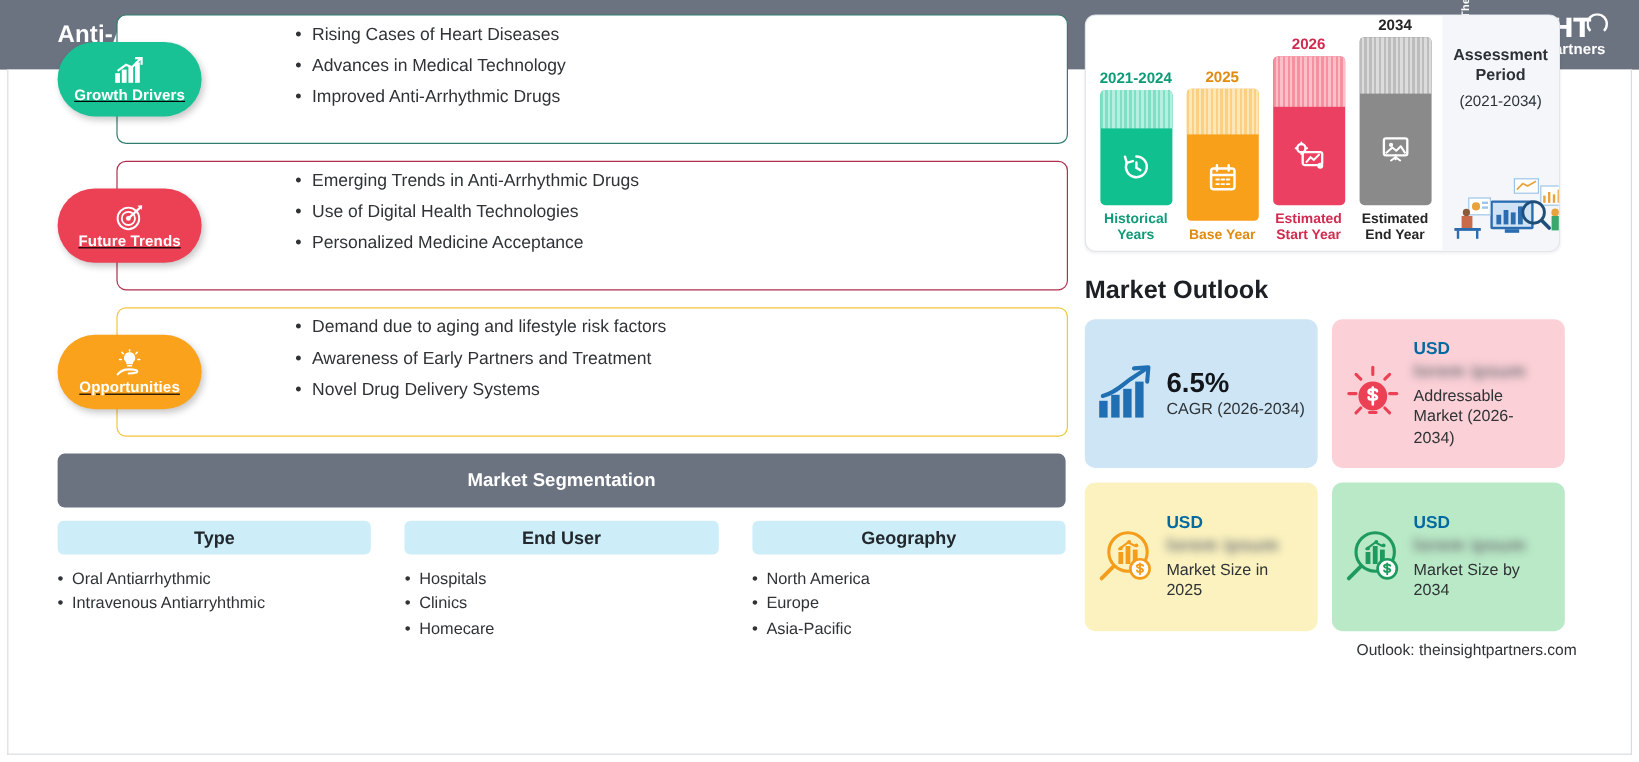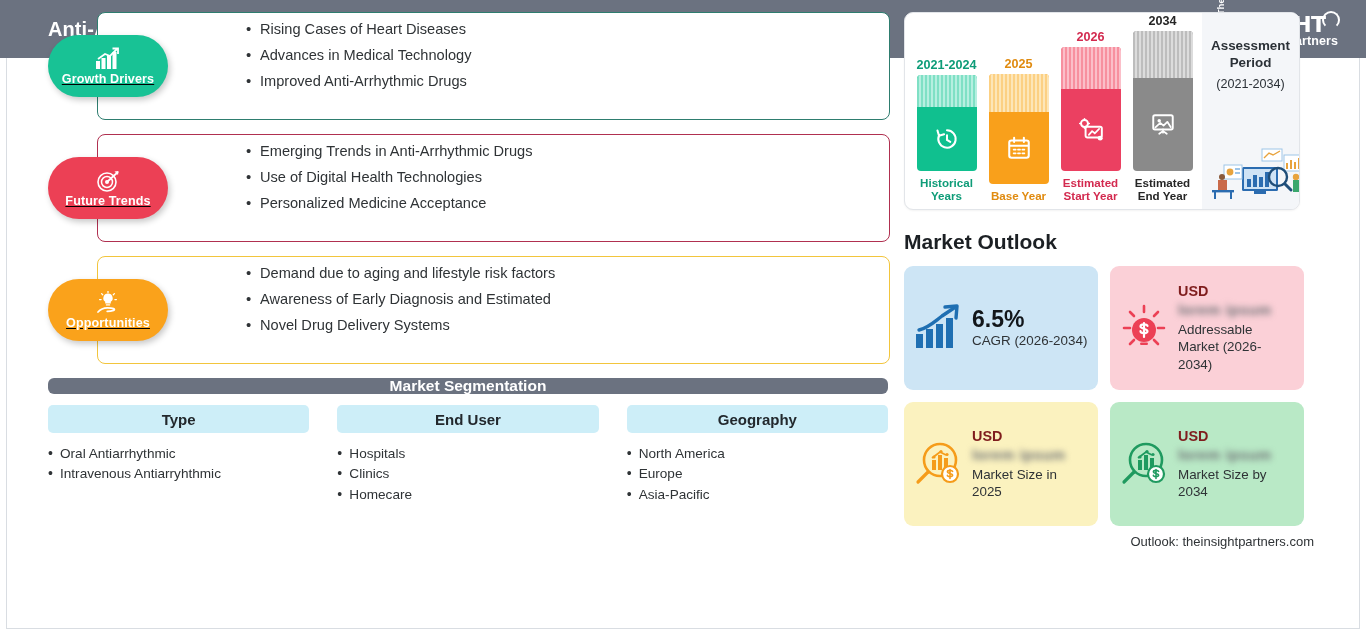--- a/index.html
+++ b/index.html
@@ -93,21 +93,21 @@
   .badge.trends { background: #ec4055; }
   .badge.opps   { background: #faa21b; }
   .badge-label {
     font-size: 12.6px; font-weight: bold; color: #fff; letter-spacing: .1px;
     margin-top: 1px; white-space: nowrap;
   }
   .badge-icon { width: 26px; height: 24px; display: block; }
 
   
   .seg-head {
-    margin-left: 6px; width: 840px; height: 16px;
+    margin-left: 6px; width: 840px; height: 45px;
     background: #6b7280; border-radius: 6px;
     display: flex; align-items: center; justify-content: center;
     color: #fff; font-size: 15.5px; font-weight: bold;
     margin-top: 8px;
   }
   .seg-cols {
     margin-left: 6px; width: 840px; margin-top: 11px;
     display: flex; gap: 28px;
   }
   .seg-col { width: 268px; }
@@ -176,21 +176,21 @@
     width: 194px; height: 124px; border-radius: 9px;
     display: flex; align-items: center; padding: 10px 10px 10px 8px; gap: 8px;
   }
   .card.cagr { background: #cde5f5; }
   .card.addr { background: #fbd0d7; }
   .card.size25 { background: #fbf2bf; }
   .card.size34 { background: #b9e9c6; }
   .card-icon { width: 52px; height: 52px; flex: 0 0 52px; }
   .card-body { flex: 1; }
   .card-kpi { font-size: 23px; font-weight: bold; color: #12161a; line-height: 1.1; }
-  .card-usd { font-size: 14.4px; font-weight: bold; color: #7f1d1d; }
+  .card-usd { font-size: 14.4px; font-weight: bold; color: #0369a1; }
   .card-blur {
     font-size: 15px; font-weight: bold; color: #6f7276;
     filter: blur(3.4px); margin: 2px 0 3px 0; user-select: none; letter-spacing: .4px;
   }
   .card-sub { font-size: 13.4px; color: #2f3336; line-height: 1.28; }
   .source {
     margin-top: 8px; width: 410px; text-align: right;
     font-size: 13px; color: #2f3336;
   }
 </style>
@@ -252,21 +252,21 @@
           <path d="M19.5 2.5 L23.5 2 L23 6" fill="#fff"></path>
         </svg>
         <div class="badge-label">Future Trends</div>
       </div>
     </div>
 
     <div class="row">
       <div class="panel opps">
         <ul class="bullets">
           <li>Demand due to aging and lifestyle risk factors</li>
-          <li>Awareness of Early Diagnosis and Estimated</li>
+          <li>Awareness of Early Partners and Treatment</li>
           <li>Novel Drug Delivery Systems</li>
         </ul>
       </div>
       <div class="badge opps">
         <svg class="badge-icon" viewBox="0 0 26 24">
           <path d="M13 2.5 a4.6 4.6 0 0 0 -2.8 8.3 v1.7 h5.6 v-1.7 A4.6 4.6 0 0 0 13 2.5z" fill="#fff"></path>
           <rect x="10.8" y="13.2" width="4.4" height="1.3" rx="0.6" fill="#fff"></rect>
           <path d="M13 0 v1.6 M6.6 2.6 l1.1 1.1 M19.4 2.6 l-1.1 1.1 M4.6 8.6 h1.5 M21.4 8.6 h-1.5" stroke="#fff" stroke-width="1.3" stroke-linecap="round"></path>
           <path d="M3 21 c2.5 -3 6 -4.2 9.5 -4.2 c2.4 0 4.4 0.2 6.2 0.8 c1 0.3 1 1.5 0 1.8 c-2 0.6 -4.3 0.9 -6.5 0.9" fill="none" stroke="#fff" stroke-width="1.7" stroke-linecap="round"></path>
         </svg>

